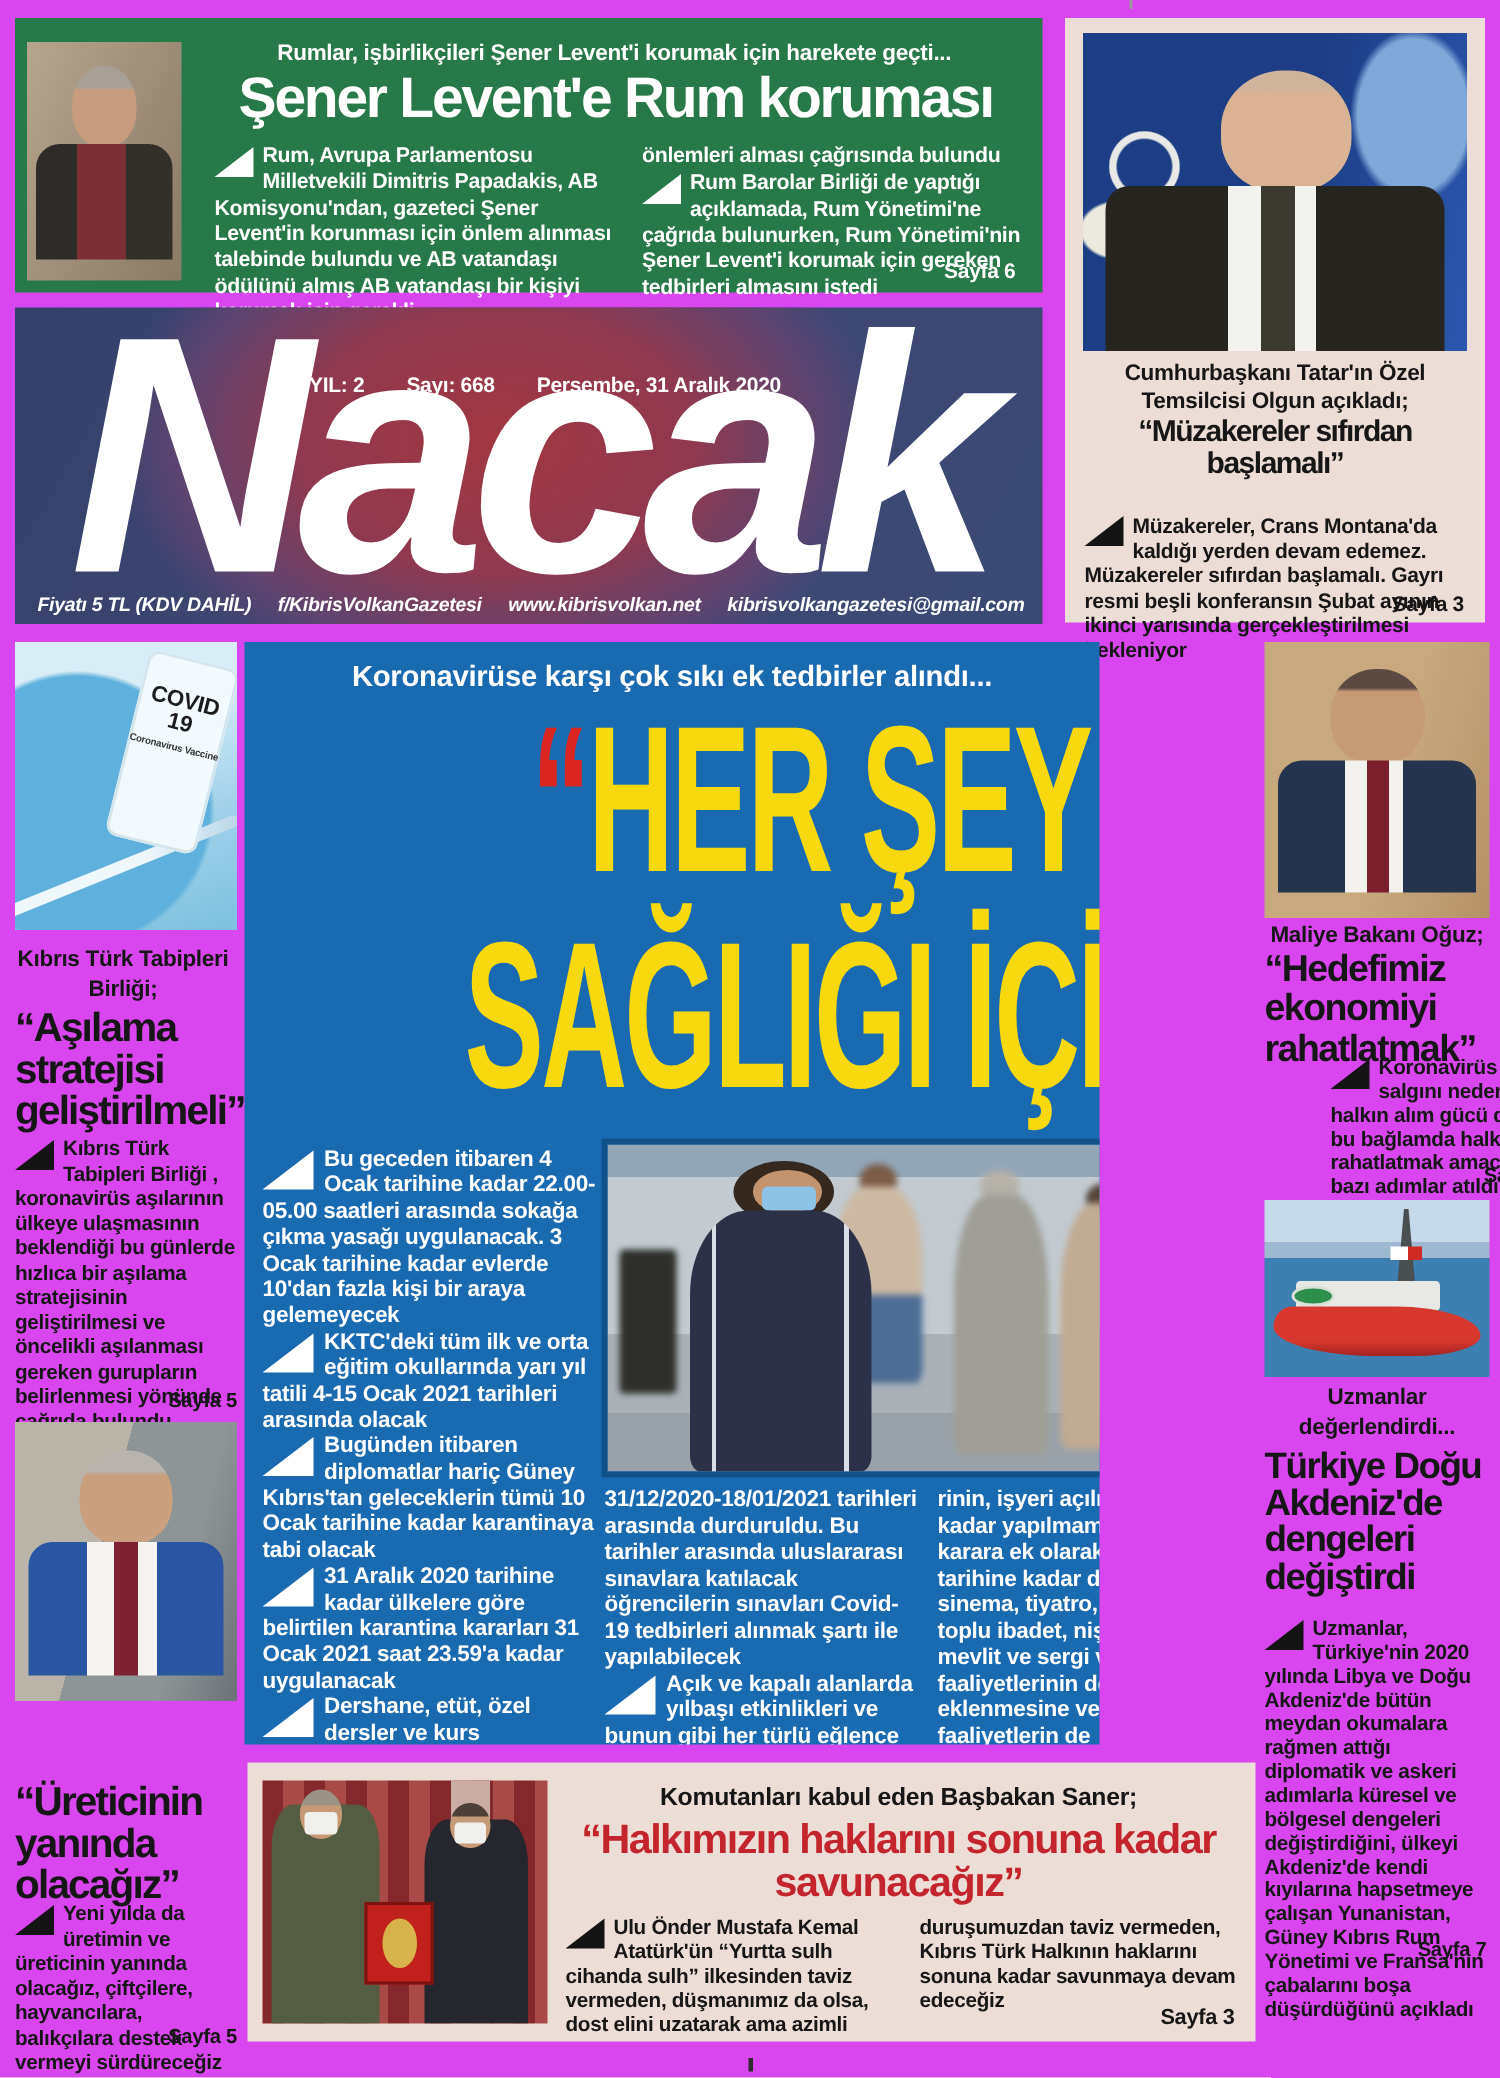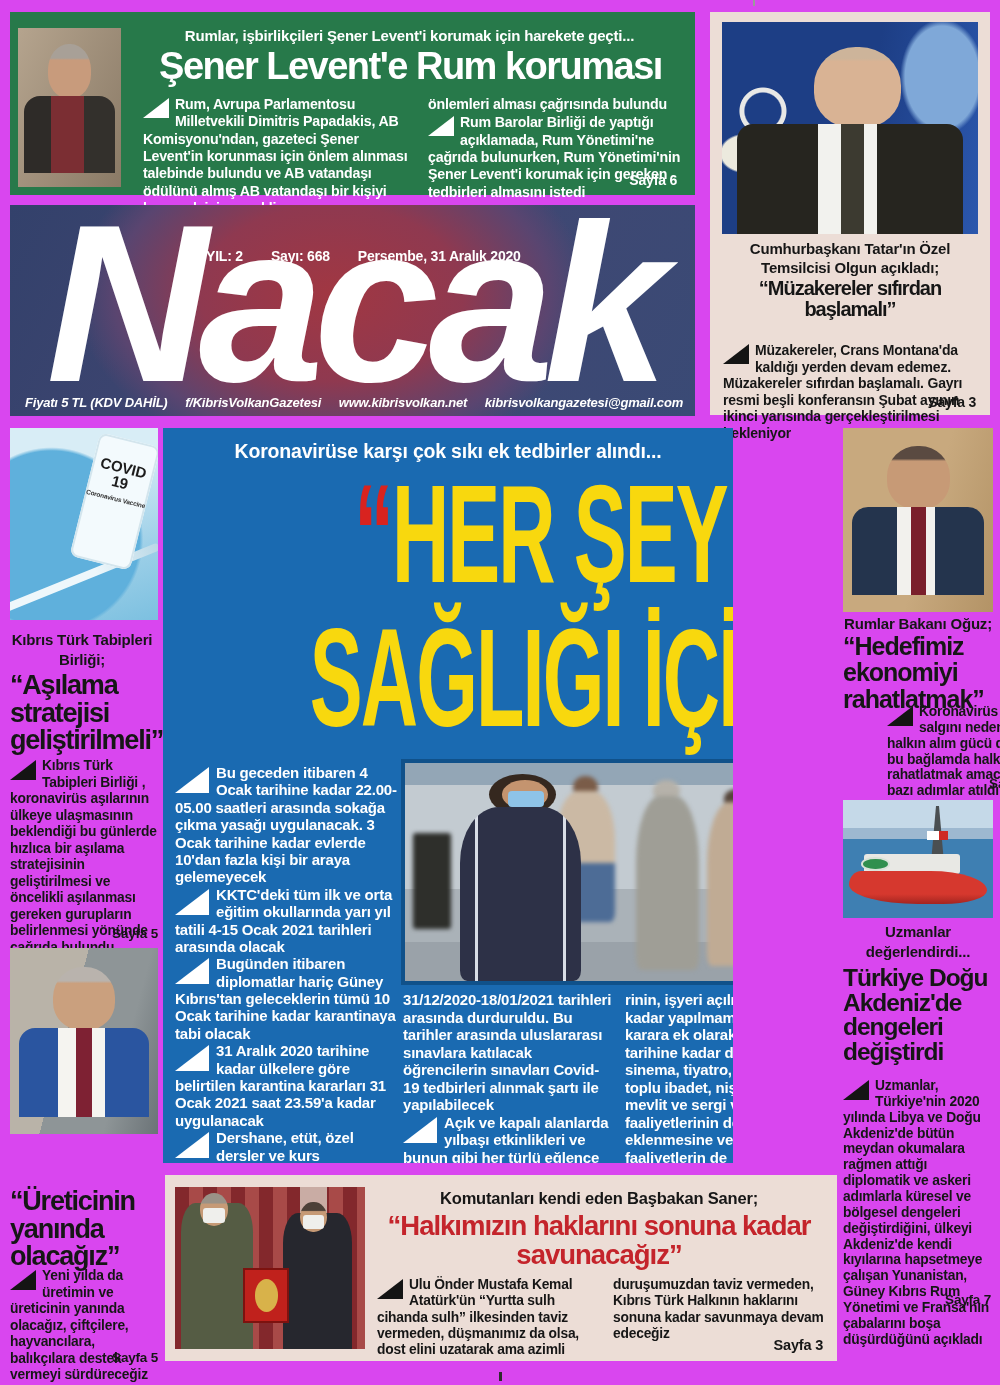--- a/index.html
+++ b/index.html
@@ -269,21 +269,21 @@
     <div class="mb-cols" id="mb-col2">
       <p>rinin, işyeri açılış törenlerinin kadar yapılmamasına ilişkin karara ek olarak 3 Ocak 2021 tarihine kadar düğün, sinema, tiyatro, doğum günü, toplu ibadet, nişan, nikah, mevlit ve sergi vb. faaliyetlerinin de eklenmesine ve bu faaliyetlerin de durdurulmasına karar verildi</p>
       <span class="pref">Sayfa 4</span>
     </div>
   </section>
 
   <div class="ph" id="ph-oguz">
     <div class="p-head"></div>
     <div class="p-torso"></div>
   </div>
-  <div class="rc-caption" id="rc-caption1">Rumlar Bakanı Oğuz;</div>
+  <div class="rc-caption" id="rc-caption1">Maliye Bakanı Oğuz;</div>
   <h2 class="rc-head" id="rc-head1">“Hedefimiz ekonomiyi rahatlatmak”</h2>
   <div class="rc-body" id="rc-body1">
     <span class="tri dark sm"></span><span>Koronavirüs salgını nedeniyle halkın alım gücü düştü, bu bağlamda halkı rahatlatmak amacıyla bazı adımlar atıldı</span>
     <span class="pref">Sayfa 4</span>
   </div>
 
   <div class="ph" id="ph-ship">
     <div class="ship-derrick"></div>
     <div class="ship-flag"></div>
     <div class="ship-top"></div>
@@ -300,21 +300,21 @@
   <section id="bottom-box">
     <div class="ph" id="ph-ceremony">
       <div class="cm-l"></div>
       <div class="cm-lh"></div>
       <div class="cm-lm"></div>
       <div class="cm-r"></div>
       <div class="cm-rh"></div>
       <div class="cm-rm"></div>
       <div class="cm-plaque"></div>
     </div>
-    <div class="bb-kicker">Komutanları kendi eden Başbakan Saner;</div>
+    <div class="bb-kicker">Komutanları kabul eden Başbakan Saner;</div>
     <h2 class="bb-head">“Halkımızın haklarını sonuna kadar savunacağız”</h2>
     <div class="bb-col" id="bb-col1">
       <span class="tri dark sm"></span><span>Ulu Önder Mustafa Kemal Atatürk'ün “Yurtta sulh cihanda sulh” ilkesinden taviz vermeden, düşmanımız da olsa, dost elini uzatarak ama azimli</span>
     </div>
     <div class="bb-col" id="bb-col2">
       <span>duruşumuzdan taviz vermeden, Kıbrıs Türk Halkının haklarını sonuna kadar savunmaya devam edeceğiz</span>
     </div>
     <span class="pref">Sayfa 3</span>
   </section>
 

